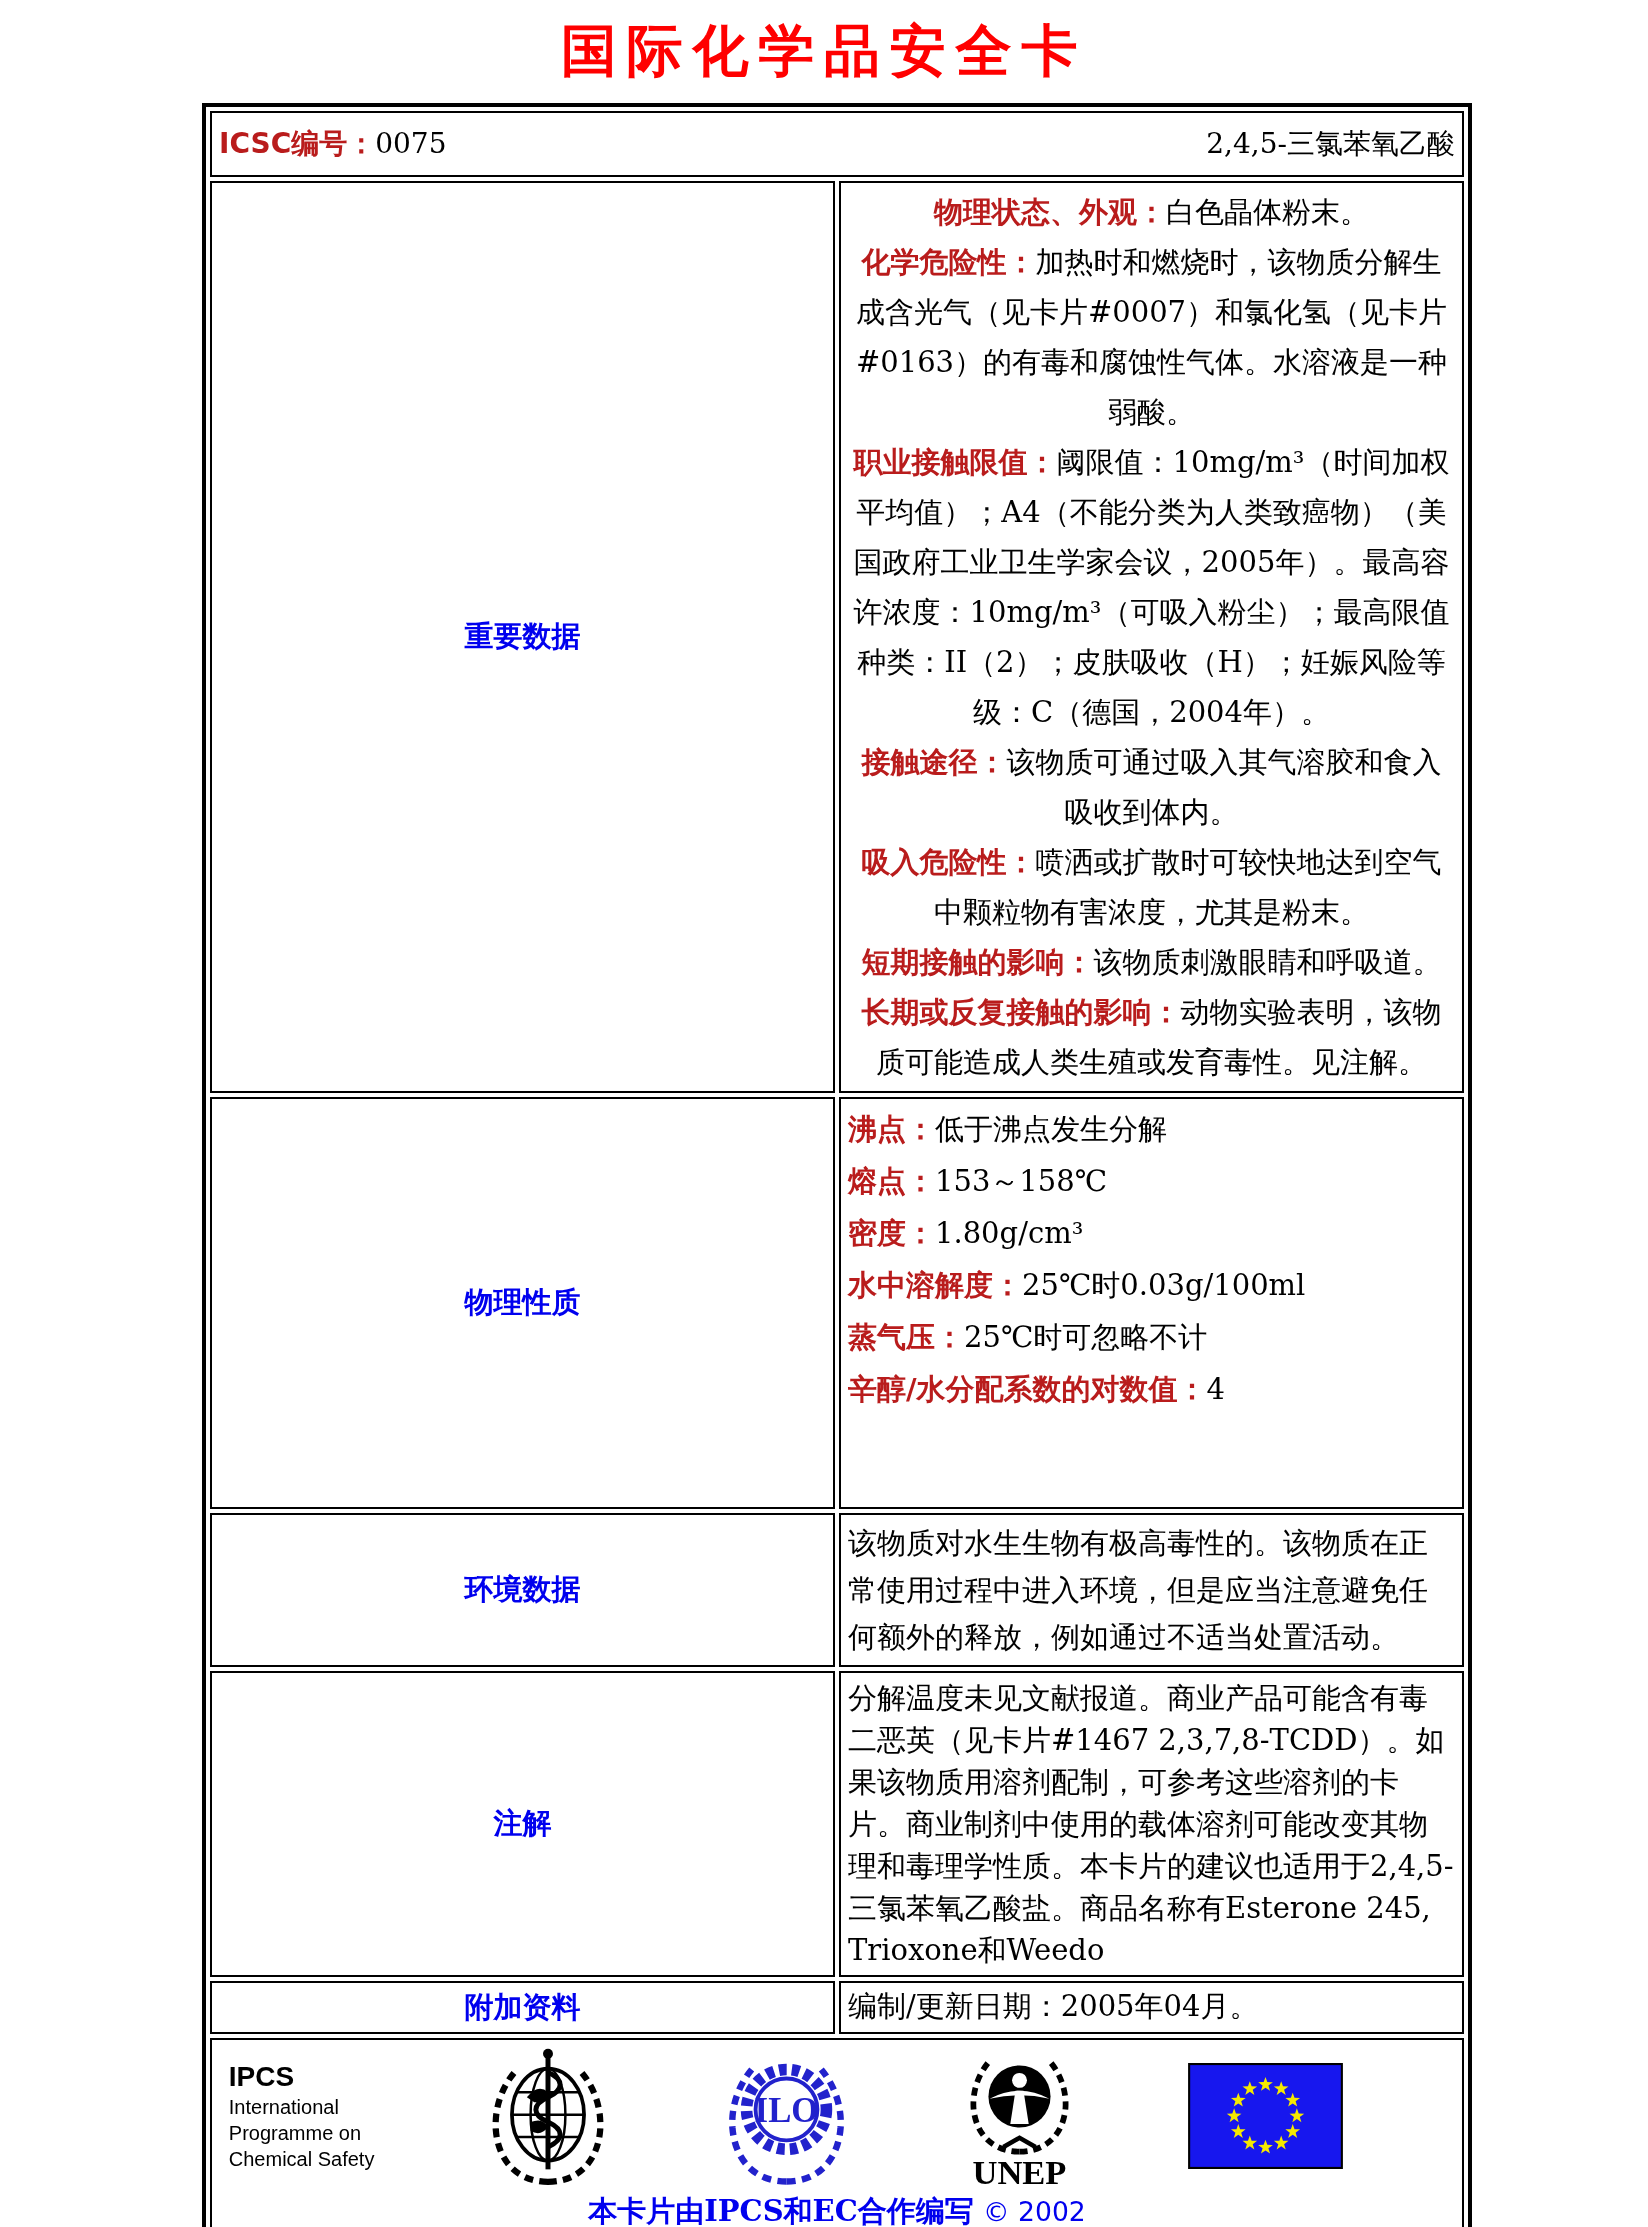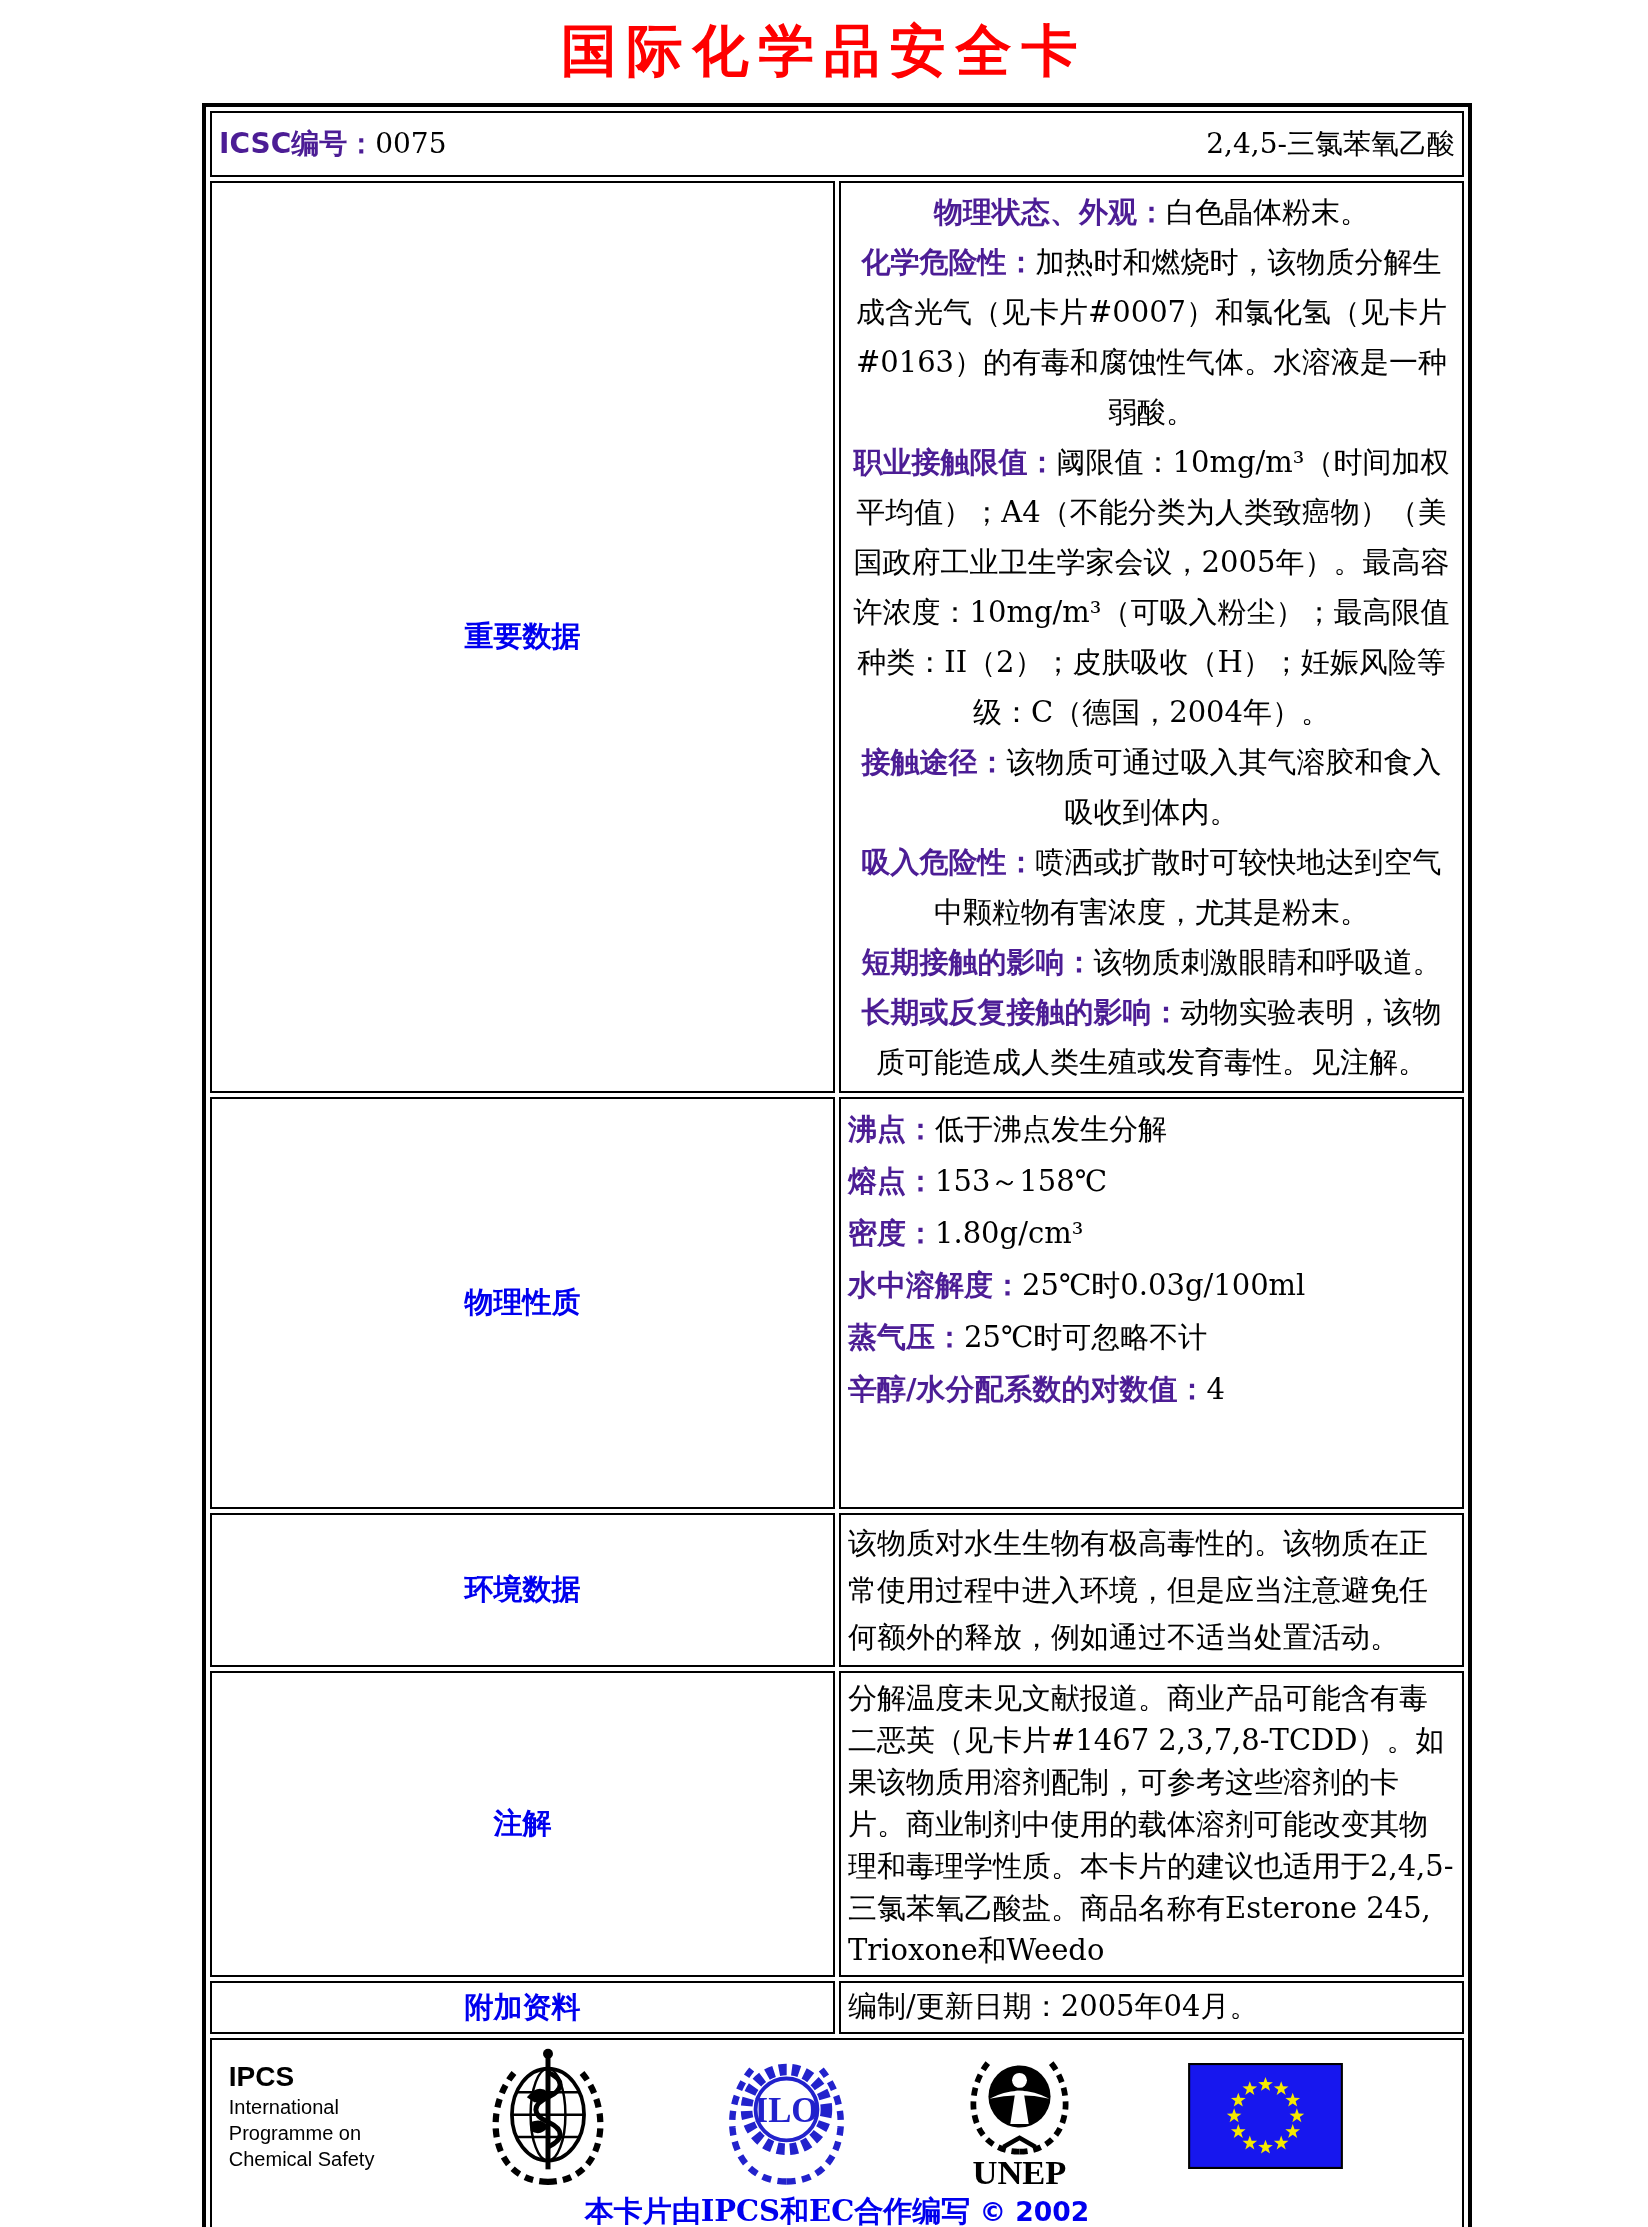--- a/index.html
+++ b/index.html
@@ -2,36 +2,36 @@
 <html style="font-size:11.2px"><head>
 <meta charset="utf-8">
 <style>
   html,body{margin:0;padding:0;background:#ffffff;}
   body{width:1648px;height:2227px;color:#000;font-family:"DejaVu Serif","Liberation Serif",serif;overflow:hidden;}
   .page-title{margin:14px 0 0 0;text-align:center;color:#ff0000;font-weight:bold;font-size:56px;letter-spacing:9.8px;font-family:"DejaVu Serif","Liberation Serif",serif;}
   table.card{margin:12.6px 0 0 202px;width:1270px;border:4.9px solid #000;border-collapse:separate;border-spacing:4.2px;table-layout:fixed;}
   td{border:2.1px solid #000;vertical-align:middle;background:#fff;}
   td.lab{width:167px;text-align:center;color:#0000ee;font-weight:bold;font-size:29px;font-family:"DejaVu Sans","Liberation Sans",sans-serif;margin-top:16px;}
   td.con{padding:4.2px 7px;font-size:29px;vertical-align:top;}
-  .bl{color:#4c1d95;font-weight:bold;font-family:"DejaVu Sans","Liberation Sans",sans-serif;}
+  .bl{color:#b91c1c;font-weight:bold;font-family:"DejaVu Sans","Liberation Sans",sans-serif;}
   .hdr{height:62px;font-size:28px;padding:0 7px;vertical-align:middle;}
   .hdr-flex{display:flex;justify-content:space-between;align-items:center;}
   .r2{height:644px;text-align:center;} .r2 .para{line-height:50px;}
   .r3{height:400px;padding-top:9.8px;} .r3 .para{line-height:52px;}
   .r4{height:85px;} .r4 .para{line-height:47px;}
   .r5{height:203px;font-size:28px;} .r5 .para{line-height:42px;}
   .r6{height:41px;font-size:28px;} .r6 .para{line-height:39px;}
   .logos-cell{height:186px;padding:5.6px 7px;vertical-align:top;}
   .logos{display:flex;align-items:center;justify-content:space-between;padding:0 112px 0 9.8px;height:140px;}
   .ipcs{font-family:Liberation Sans, sans-serif;}
   .ipcs-t{font-size:28px;font-weight:bold;line-height:34px;}
   .ipcs-s{font-size:20px;line-height:26px;}
   .credit{text-align:center;color:#0000ee;font-size:29px;margin-top:5.6px;}
   .credit-main{font-weight:bold;}
-  .credit-copy{font-family:"DejaVu Sans","Liberation Sans",sans-serif;font-size:26.6px;font-weight:bold;}
+  .credit-copy{font-family:"DejaVu Sans","Liberation Sans",sans-serif;font-size:26.6px;}
   svg{display:block;}
 </style>
 </head>
 <body>
 
 <div>
   <div class="page-title">国际化学品安全卡</div>
 
   <table class="card">
     <tbody>

